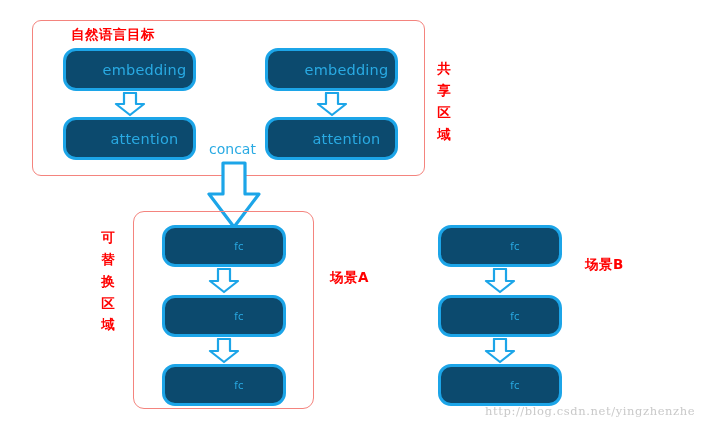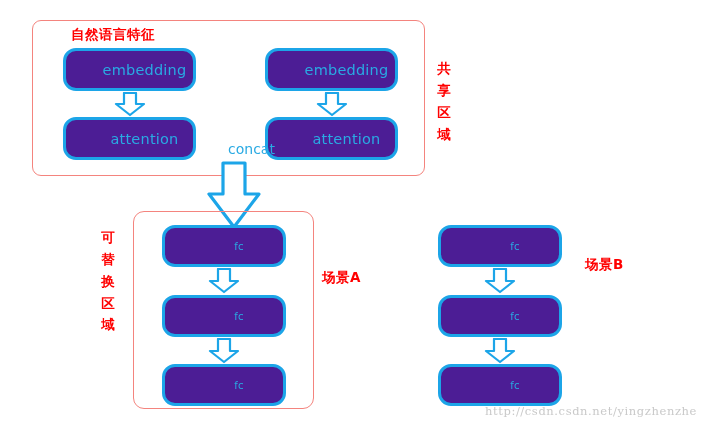--- a/index.html
+++ b/index.html
@@ -39,21 +39,21 @@
     height: 198px;
     border-radius: 11px;
   }
 
   
   .node {
     position: absolute;
     box-sizing: border-box;
     border: 3px solid #1CA5E8;
     border-radius: 13px;
-    background: #4c1d95;
+    background: #0c4a6e;
     color: #29AAE3;
     font-size: 14.5px;
     display: flex;
     align-items: center;
     justify-content: center;
     letter-spacing: 0.2px;
     padding-left: 30px;
   }
   .node.small-label { font-size: 10px; }
 
@@ -109,21 +109,21 @@
 
   <div class="red-region" id="shared-region"></div>
 
   <div class="red-label-vertical" style="left:436px; top:58px;">
       <div>共</div>
       <div>享</div>
       <div>区</div>
       <div>域</div>
     </div>
 
-  <div class="red-label" style="left:71px; top:26px;">自然语言特征</div>
+  <div class="red-label" style="left:71px; top:26px;">自然语言目标</div>
 
   <div class="node" style="left:63px; top:48px; width:133px; height:43px;">embedding</div>
 
   <span class="arrow" style="left:113px; top:92px;">
     <svg width="34" height="25" viewBox="0 0 34 25">
       <polygon points="11,1 23,1 23,12 31,12 17,23 3,12 11,12" fill="#ffffff" stroke="#1CA5E8" stroke-width="2.2" stroke-linejoin="round"></polygon>
     </svg>
   </span>
 
   <div class="node" style="left:63px; top:117px; width:133px; height:43px;">attention</div>
@@ -132,39 +132,39 @@
   <div class="node" style="left:265px; top:48px; width:133px; height:43px;">embedding</div>
 
   <span class="arrow" style="left:315px; top:92px;">
     <svg width="34" height="25" viewBox="0 0 34 25">
       <polygon points="11,1 23,1 23,12 31,12 17,23 3,12 11,12" fill="#ffffff" stroke="#1CA5E8" stroke-width="2.2" stroke-linejoin="round"></polygon>
     </svg>
   </span>
 
   <div class="node" style="left:265px; top:117px; width:133px; height:43px;">attention</div>
 
-  <div class="blue-text" style="left:209px; top:141px;margin-left:19px;">concat</div>
+  <div class="blue-text" style="left:209px; top:141px;">concat</div>
 
   <span class="arrow" style="left:204px; top:161px;">
     <svg width="60" height="70" viewBox="0 0 60 70">
       <polygon points="19,2 41,2 41,33 55,33 30,66 5,33 19,33" fill="#ffffff" stroke="#1CA5E8" stroke-width="3.2" stroke-linejoin="round"></polygon>
     </svg>
   </span>
 
   <div class="red-region" id="replaceable-region"></div>
 
   <div class="red-label-vertical" style="left:100px; top:227px;">
       <div>可</div>
       <div>替</div>
       <div>换</div>
       <div>区</div>
       <div>域</div>
     </div>
 
-  <div class="red-label" style="left:322px; top:269px;">场景A</div>
+  <div class="red-label" style="left:330px; top:269px;">场景A</div>
 
   <div class="node small-label" style="left:162px; top:225px; width:124px; height:42px;">fc</div>
 
   <span class="arrow" style="left:207px; top:268px;">
     <svg width="34" height="26" viewBox="0 0 34 26">
       <polygon points="11,1 23,1 23,13 31,13 17,24 3,13 11,13" fill="#ffffff" stroke="#1CA5E8" stroke-width="2.2" stroke-linejoin="round"></polygon>
     </svg>
   </span>
 
   <div class="node small-label" style="left:162px; top:295px; width:124px; height:42px;">fc</div>
@@ -190,15 +190,15 @@
   <div class="node small-label" style="left:438px; top:295px; width:124px; height:42px;">fc</div>
 
   <span class="arrow" style="left:483px; top:338px;">
     <svg width="34" height="26" viewBox="0 0 34 26">
       <polygon points="11,1 23,1 23,13 31,13 17,24 3,13 11,13" fill="#ffffff" stroke="#1CA5E8" stroke-width="2.2" stroke-linejoin="round"></polygon>
     </svg>
   </span>
 
   <div class="node small-label" style="left:438px; top:364px; width:124px; height:42px;">fc</div>
 
-  <div id="watermark">http://csdn.csdn.net/yingzhenzhe</div>
+  <div id="watermark">http://blog.csdn.net/yingzhenzhe</div>
 
 </div>
 
 </body></html>

